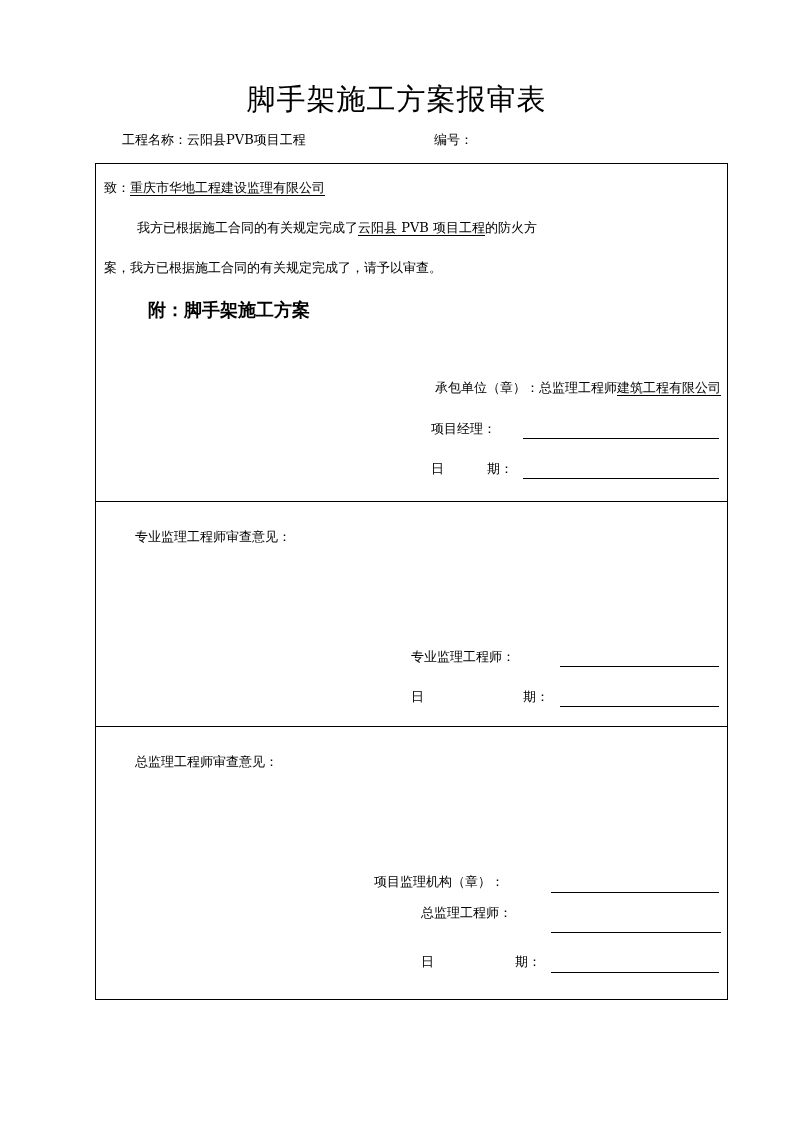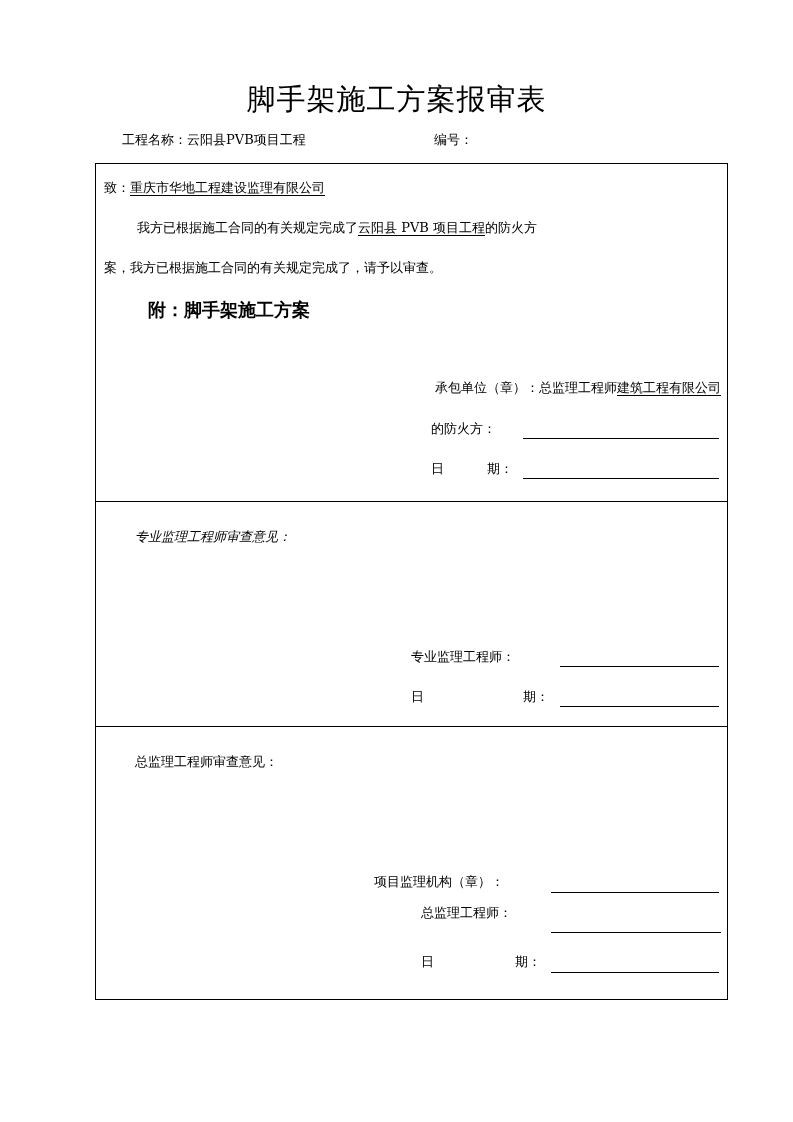--- a/index.html
+++ b/index.html
@@ -46,27 +46,27 @@
 </div>
 <div class="abs txt" style="left:137px; top:219px;">
   <span>我方已根据施工合同的有关规定完成了</span><span class="u">云阳县 PVB 项目工程</span><span>的防火方</span>
 </div>
 <div class="abs txt" style="left:104px; top:259px;">案，我方已根据施工合同的有关规定完成了，请予以审查。</div>
 <div class="abs bold" style="left:104px; top:298px;margin-left:44px;">附：脚手架施工方案</div>
 
 <div class="abs txt" style="right:72px; top:379px;">
   <span>承包单位（章）：</span><span>总监理工程师</span><span class="u">建筑工程有限公司</span>
 </div>
-<div class="abs txt" style="left:431px; top:420px;">的防火方：</div>
+<div class="abs txt" style="left:431px; top:420px;">项目经理：</div>
 <div class="line" style="left:523px; width:196px; top:438px;"></div>
 <div class="abs txt" style="left:431px; top:460px;">日</div>
 <div class="abs txt" style="left:487px; top:460px;">期：</div>
 <div class="line" style="left:523px; width:196px; top:478px;"></div>
 
-<div class="abs txt" style="left:135px; top:528px;font-style:italic;">专业监理工程师审查意见：</div>
+<div class="abs txt" style="left:135px; top:528px;">专业监理工程师审查意见：</div>
 <div class="abs txt" style="left:135px; top:560px; width:580px; height:80px;"></div>
 <div class="abs txt" style="left:411px; top:648px;">专业监理工程师：</div>
 <div class="line" style="left:560px; width:159px; top:666px;"></div>
 <div class="abs txt" style="left:411px; top:688px;">日</div>
 <div class="abs txt" style="left:523px; top:688px;">期：</div>
 <div class="line" style="left:560px; width:159px; top:706px;"></div>
 
 <div class="abs txt" style="left:135px; top:753px;">总监理工程师审查意见：</div>
 <div class="abs txt" style="left:135px; top:785px; width:580px; height:80px;"></div>
 <div class="abs txt" style="left:374px; top:873px;">项目监理机构（章）：</div>

